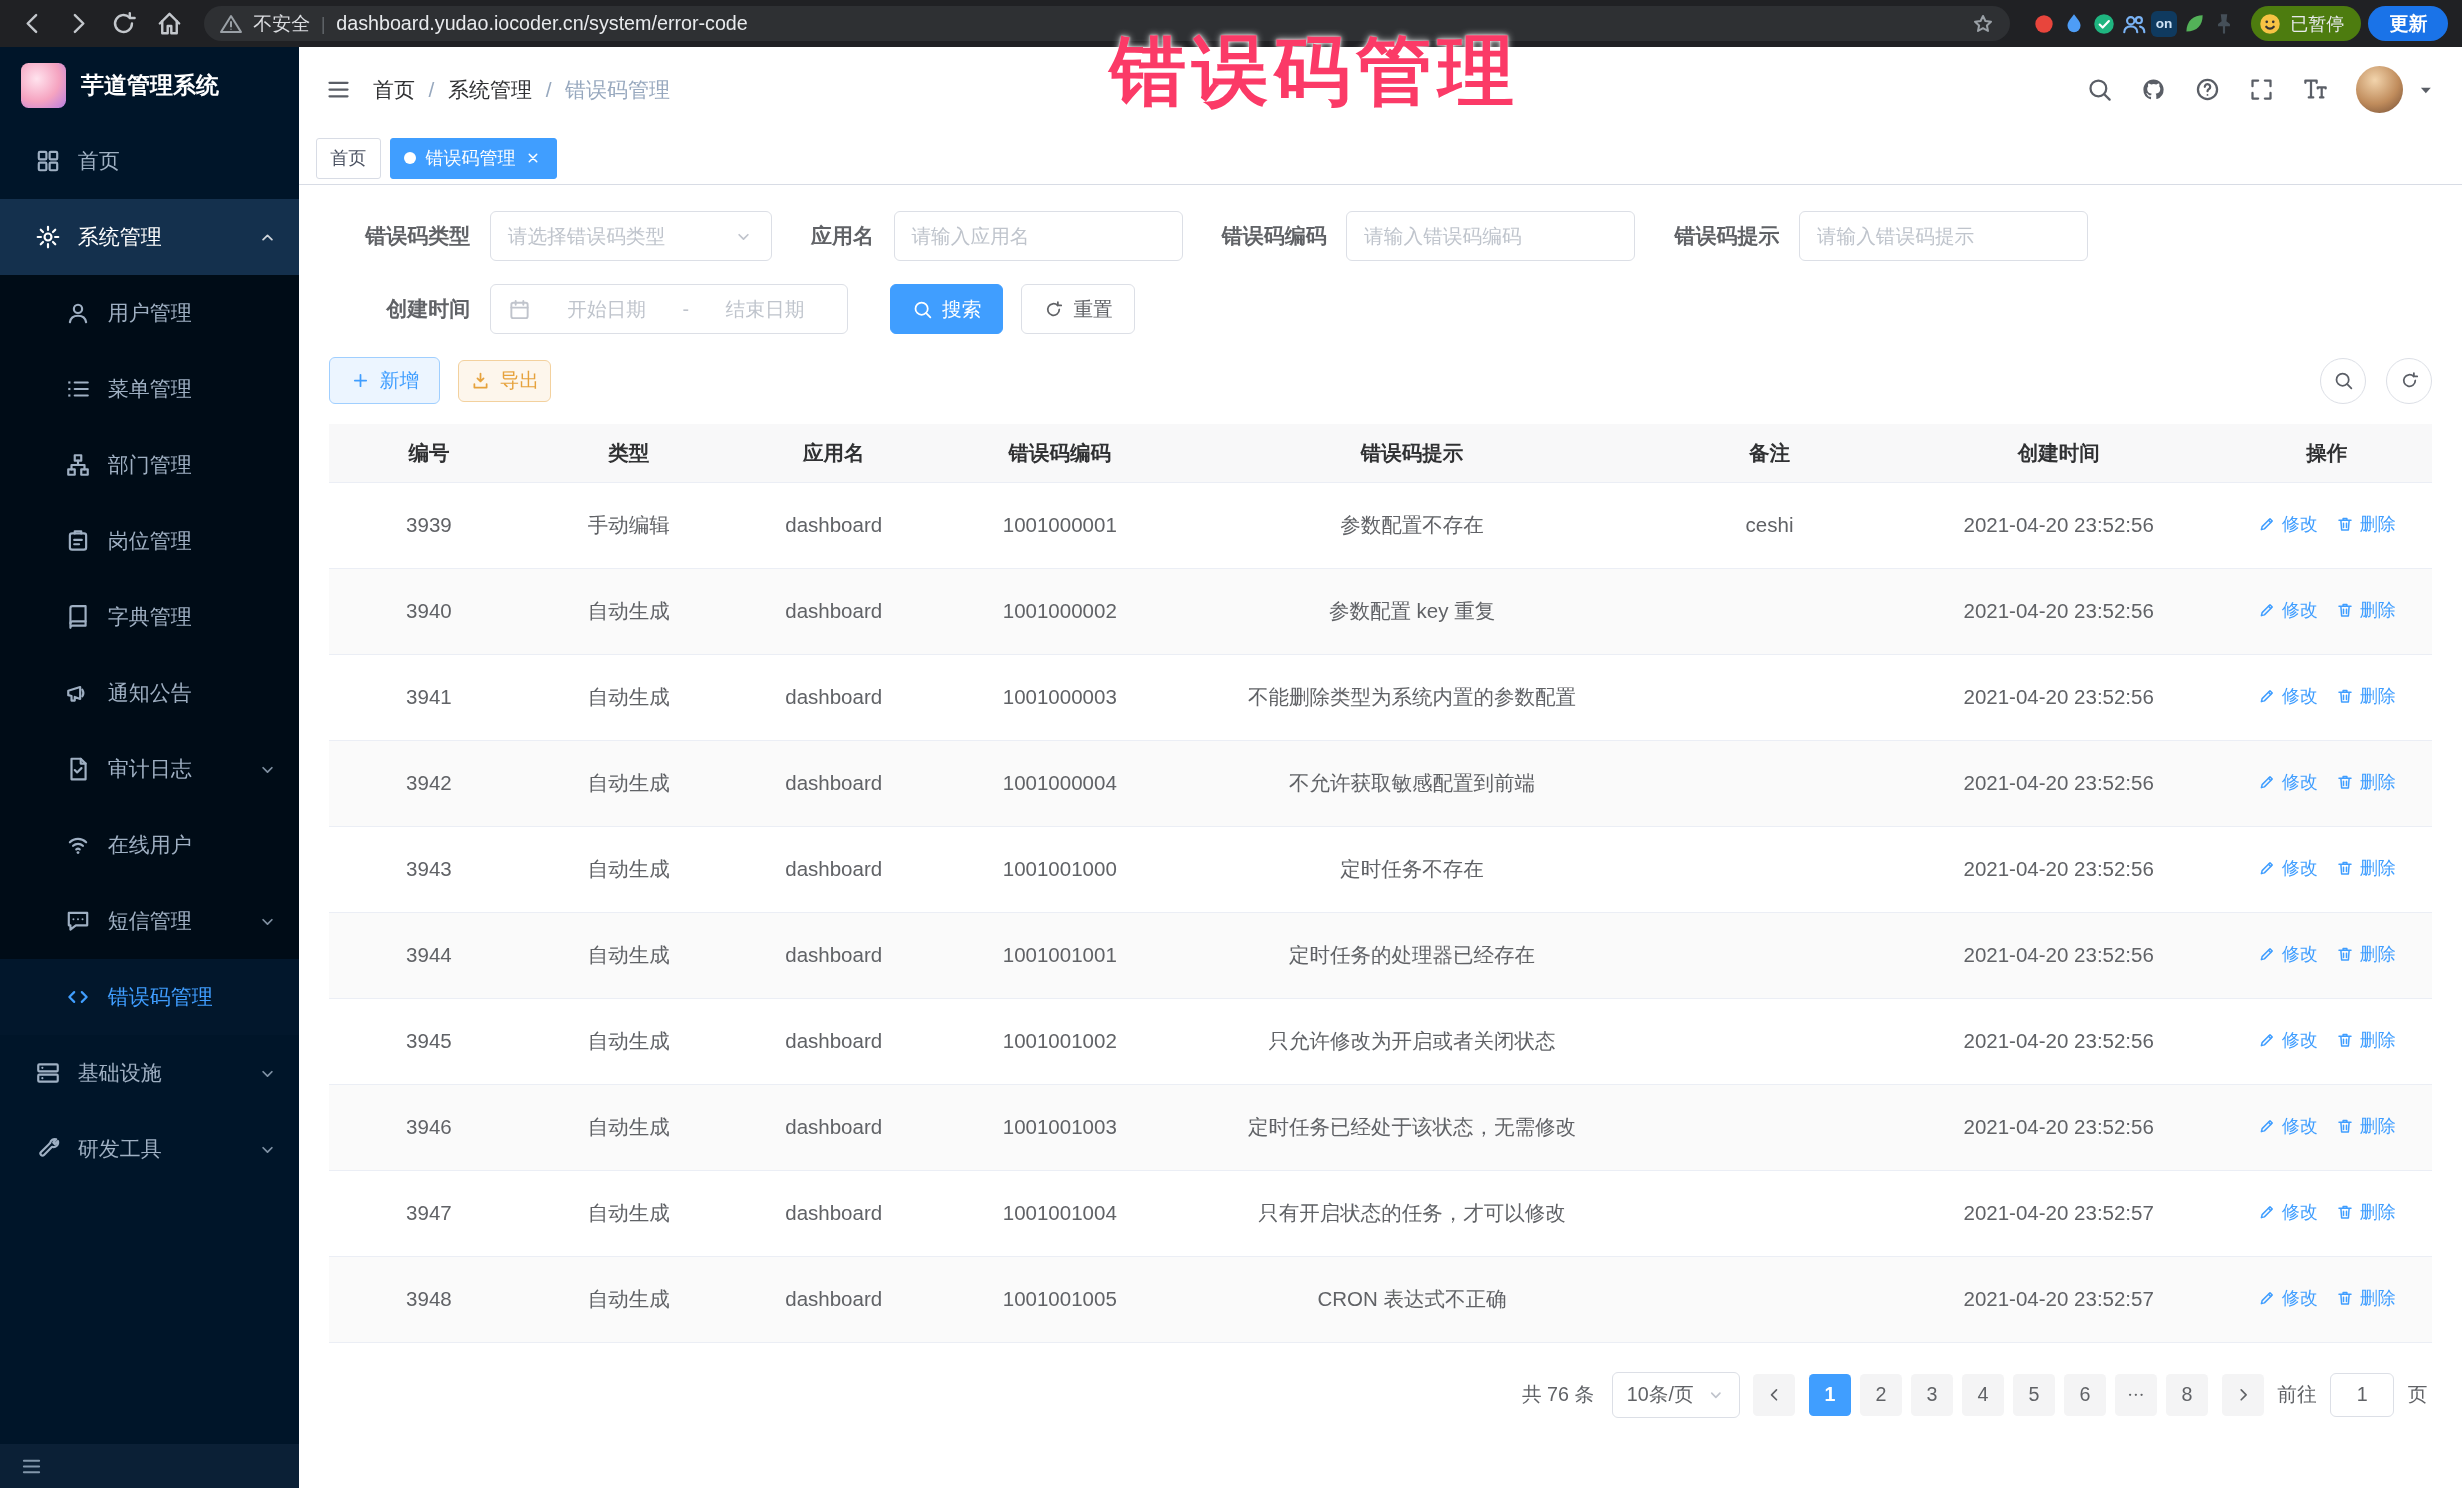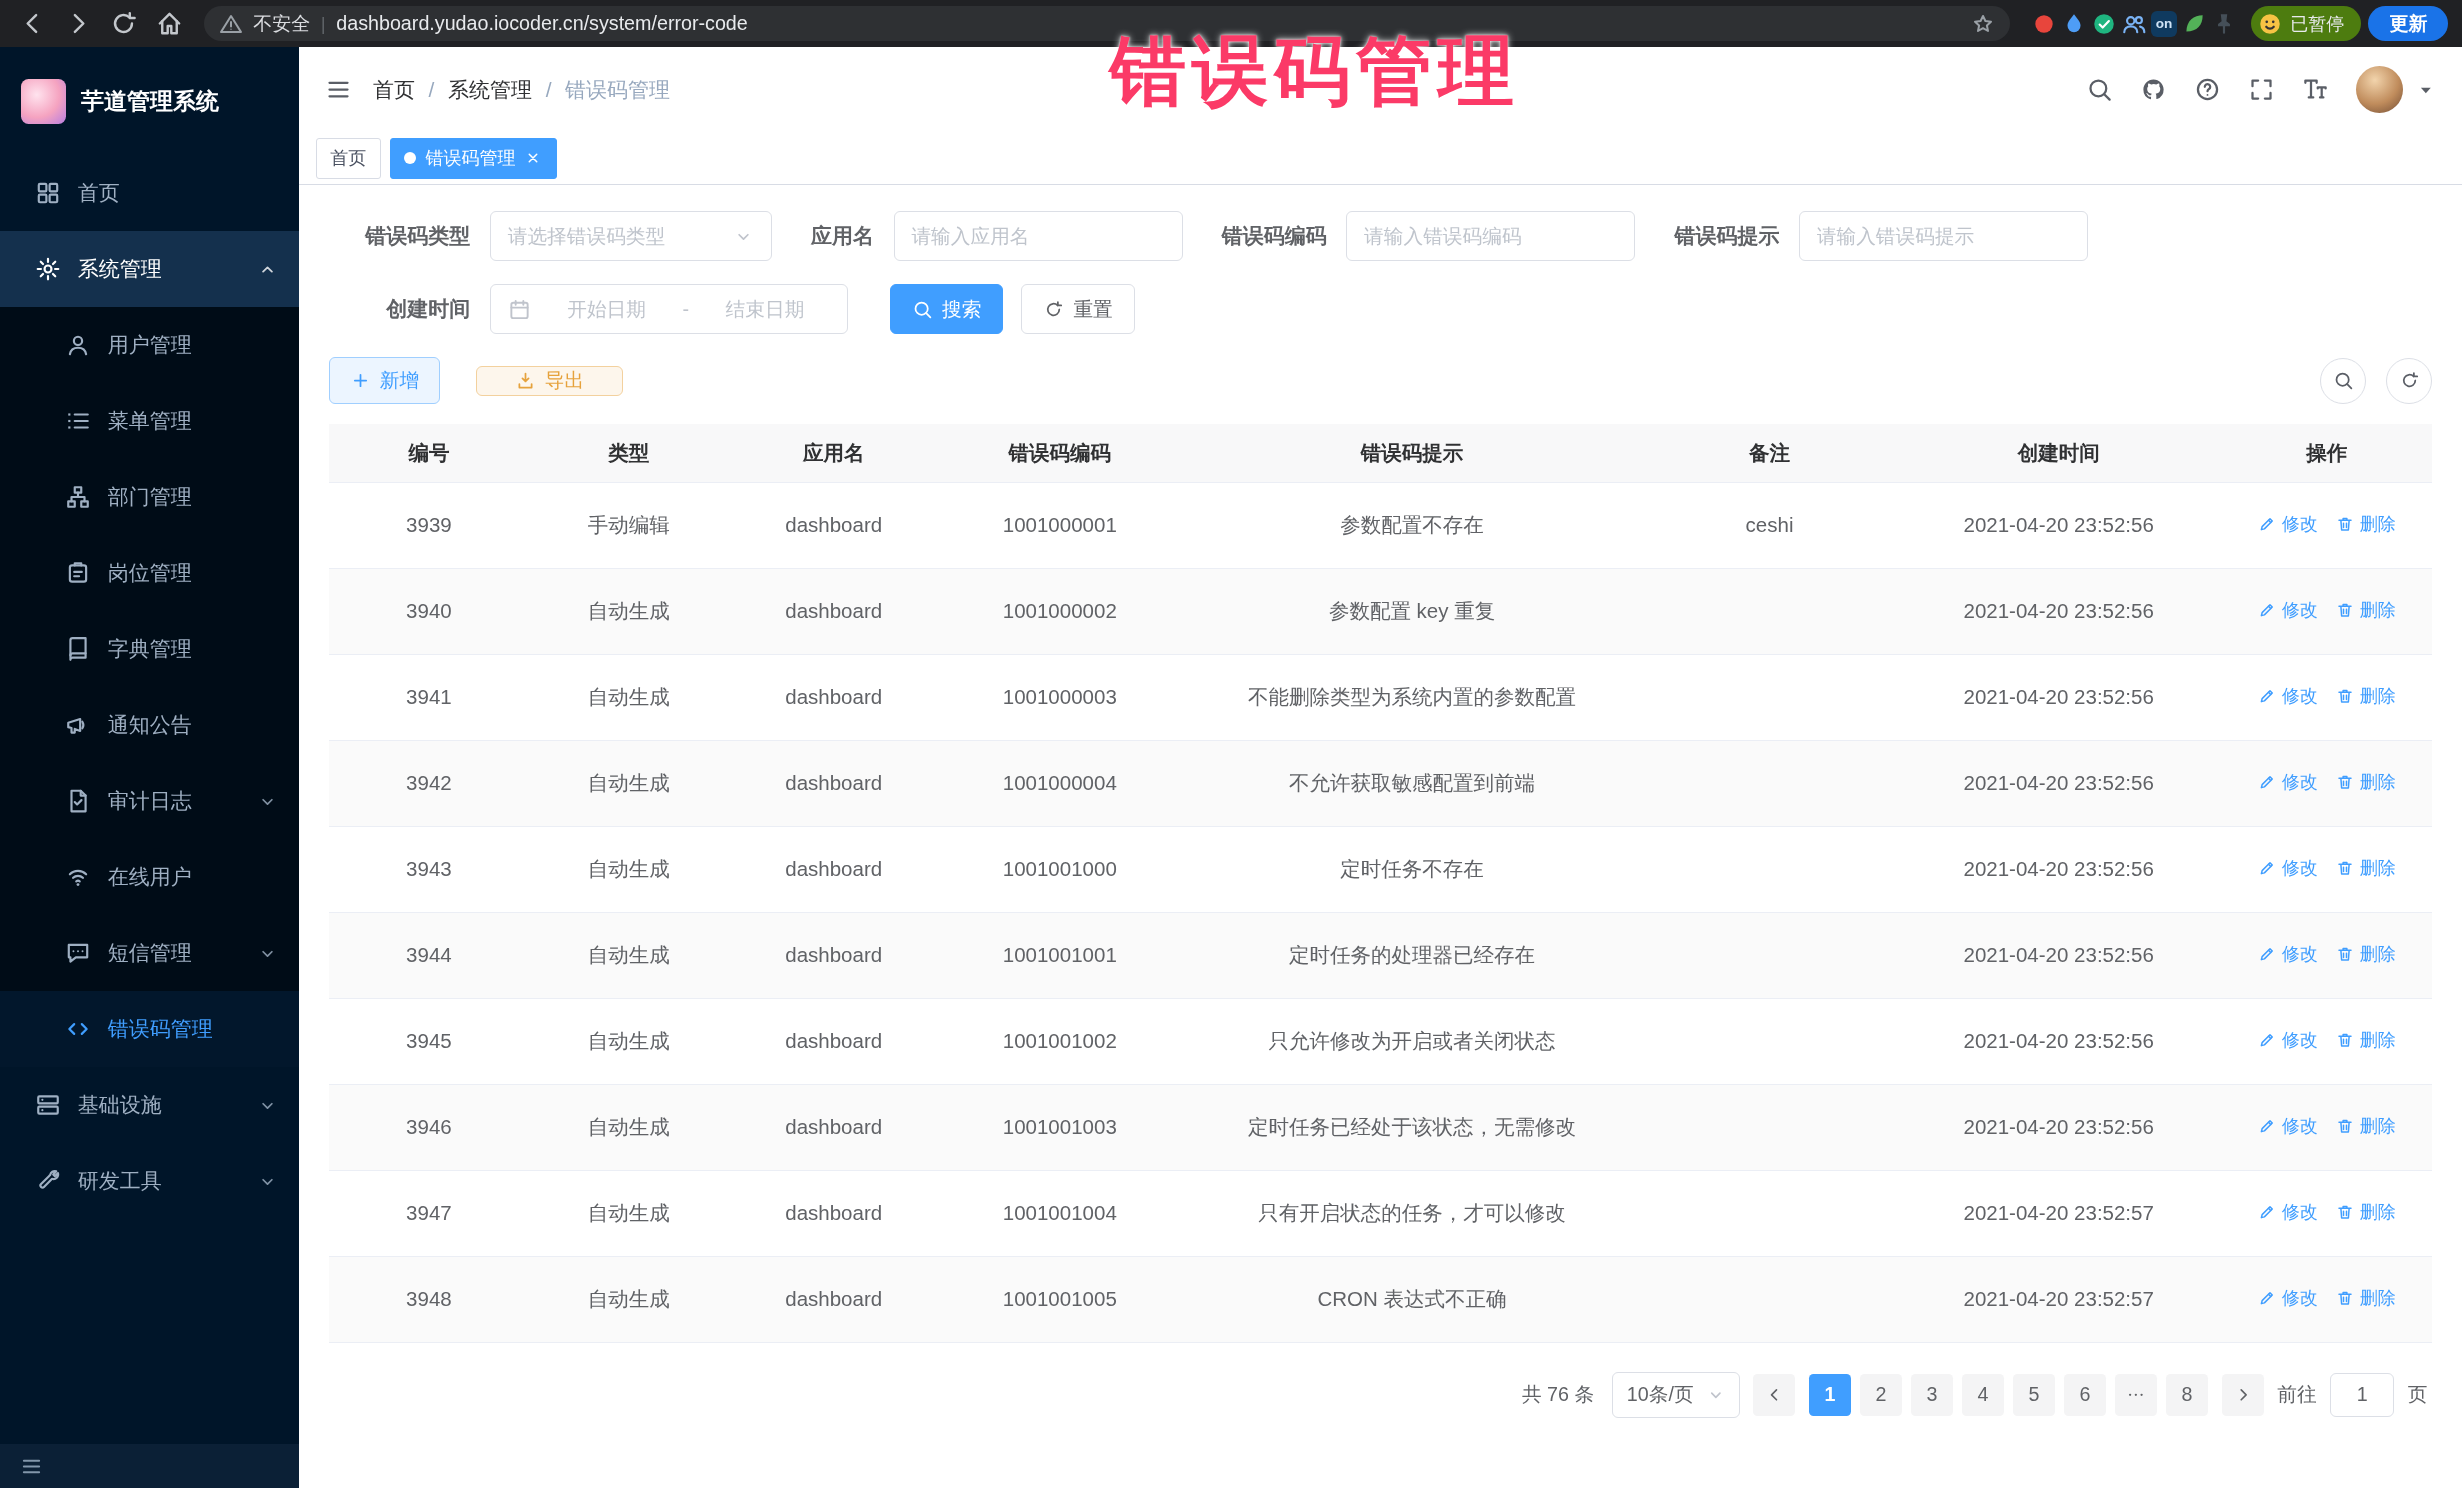--- a/index.html
+++ b/index.html
@@ -33,21 +33,21 @@
   .annotation{position:absolute;top:21px;left:1315px;transform:translateX(-50%);
               font-size:76px;font-weight:800;letter-spacing:6px;color:#fb3a67;z-index:60;
               text-shadow:0 0 7.6px rgba(255,255,255,.9),0 0 2.3px rgba(255,255,255,.9);
               pointer-events:none;white-space:nowrap;}
 
   
   .app{display:flex;height:1441px;}
 
   
   .sidebar{width:299px;background:#001529;display:flex;flex-direction:column;flex:none;}
-  .logo{height:76px;display:flex;align-items:center;gap:15px;padding:16px 21px;flex:none;}
+  .logo{height:76px;display:flex;align-items:center;gap:15px;padding:0 21px;flex:none;}
   .logo-img{width:45px;height:45px;border-radius:7.6px;flex:none;
             background:radial-gradient(circle at 35% 35%,#ffe3ee,#f5a3c0 55%,#b77de0);}
   .logo-text{font-size:23px;font-weight:700;color:#fff;white-space:nowrap;}
   .menu{display:flex;flex-direction:column;}
   .menu-item{height:76px;display:flex;align-items:center;gap:16.7px;padding:0 21px 0 35px;
              font-size:21px;color:#9fb0c3;cursor:pointer;white-space:nowrap;}
   .menu-item.level2{padding-left:65px;background:#000c17;}
   .menu-item.open{background:#14304d;color:#fff;}
   .menu-item.active{color:#409eff;background:#02172c;}
   .micon{width:26px;height:26px;flex:none;}
@@ -95,21 +95,21 @@
   .f-range .ph{flex:1;text-align:center;}
   .btn{height:50px;display:inline-flex;align-items:center;gap:9px;border-radius:6px;
        font-size:19.7px;padding:0 21px;cursor:pointer;border:1.5px solid transparent;
        font-family:inherit;white-space:nowrap;}
   .btn .ic{width:21px;height:21px;}
   .btn-search{background:#409eff;border-color:#409eff;color:#fff;margin-left:3px;}
   .btn-reset{background:#fff;border-color:#dcdfe6;color:#606266;margin-left:18px;}
 
   .toolbar{display:flex;align-items:center;margin:3px 0 19.7px;}
   .btn-add{height:47px;background:#ecf5ff;border-color:#a0cfff;color:#409eff;padding:0 19.7px;}
-  .btn-export{height:30px;background:#fdf6ec;border-color:#f3d19e;color:#e6a23c;padding:0 38px;margin-left:36px;}
+  .btn-export{height:42px;background:#fdf6ec;border-color:#f3d19e;color:#e6a23c;padding:0 11px;margin-left:18px;}
   .toolbar-right{margin-left:auto;display:flex;align-items:center;gap:19.7px;}
   .round-btn{width:44px;height:44px;border-radius:50%;border:1.5px solid #dcdfe6;background:#fff;
              display:grid;place-items:center;color:#5a5e66;cursor:pointer;}
   .round-btn .ic{width:21px;height:21px;}
 
   
   table.grid{width:100%;border-collapse:collapse;table-layout:fixed;font-size:20.5px;color:#606266;}
   .grid thead th{height:58px;font-weight:700;color:#303133;background:#f8f8f9;
                  border-bottom:1.5px solid #ebeef5;text-align:center;padding:0 10.6px;
                  overflow:hidden;white-space:nowrap;}

